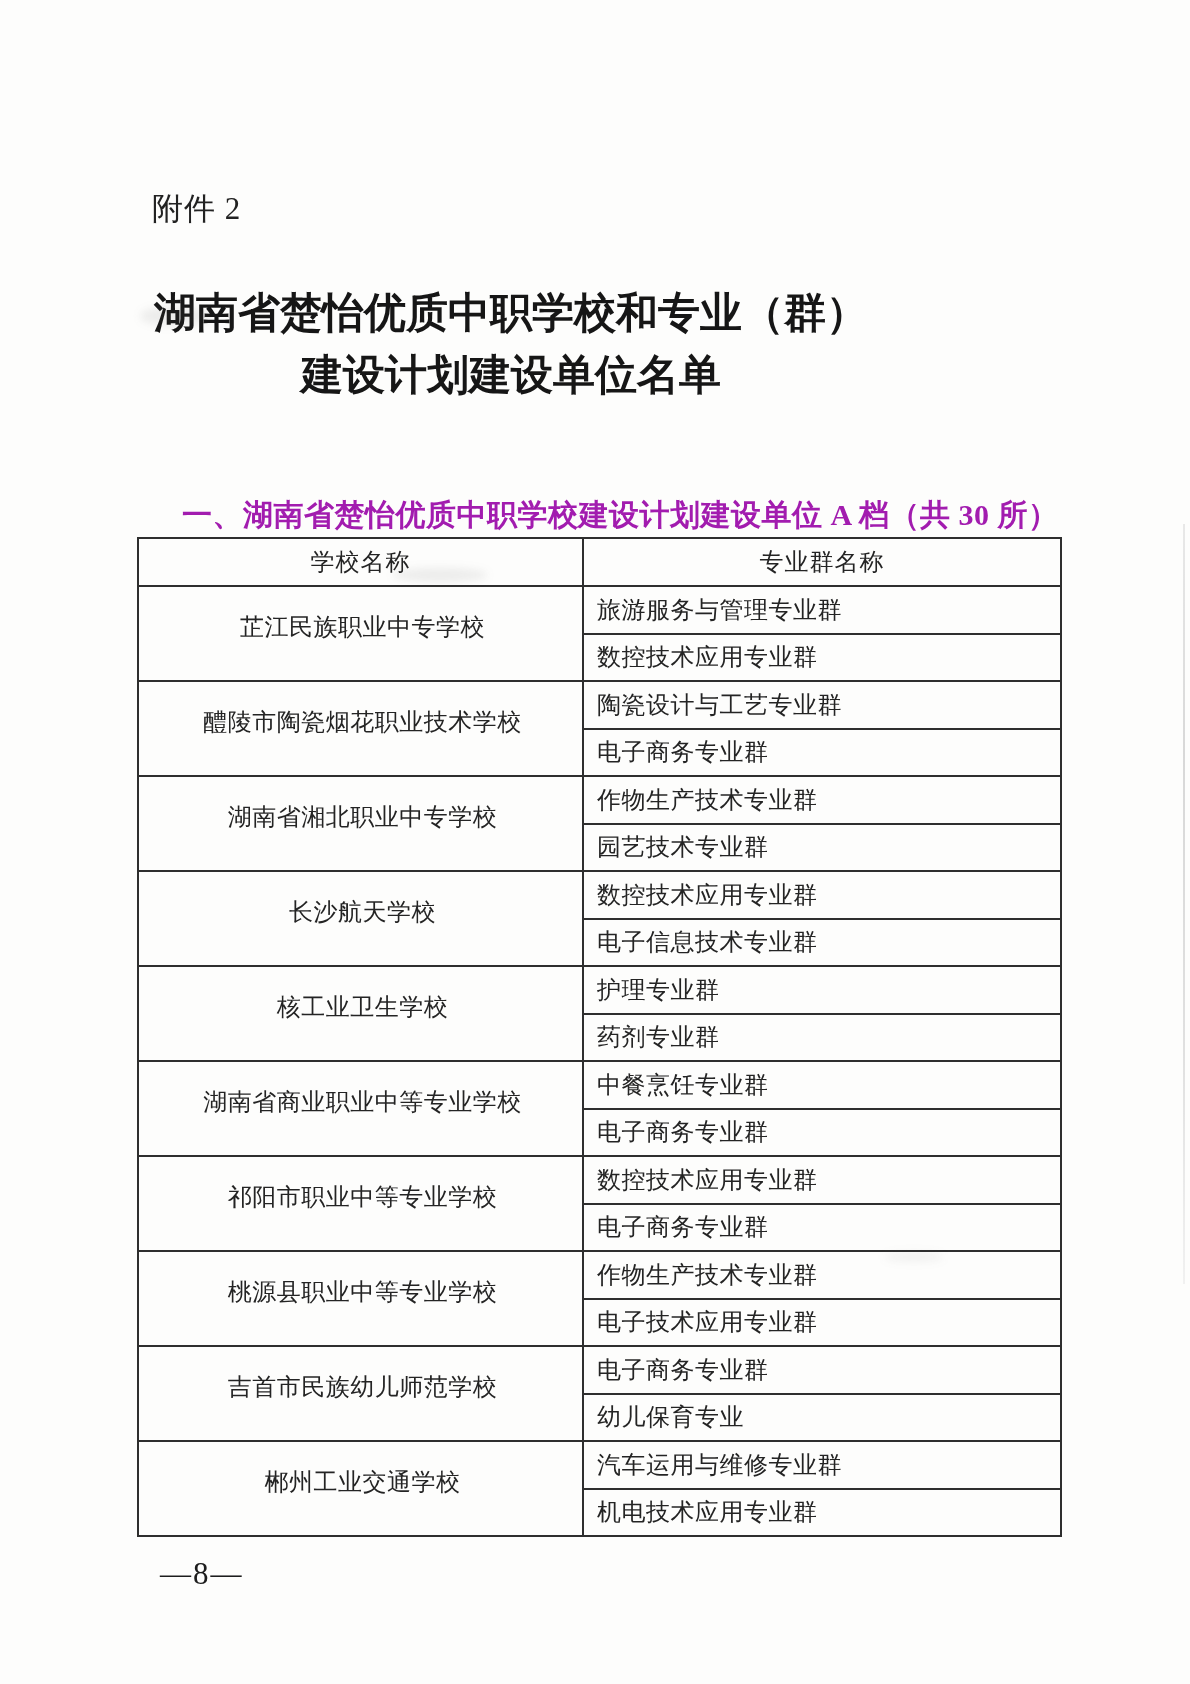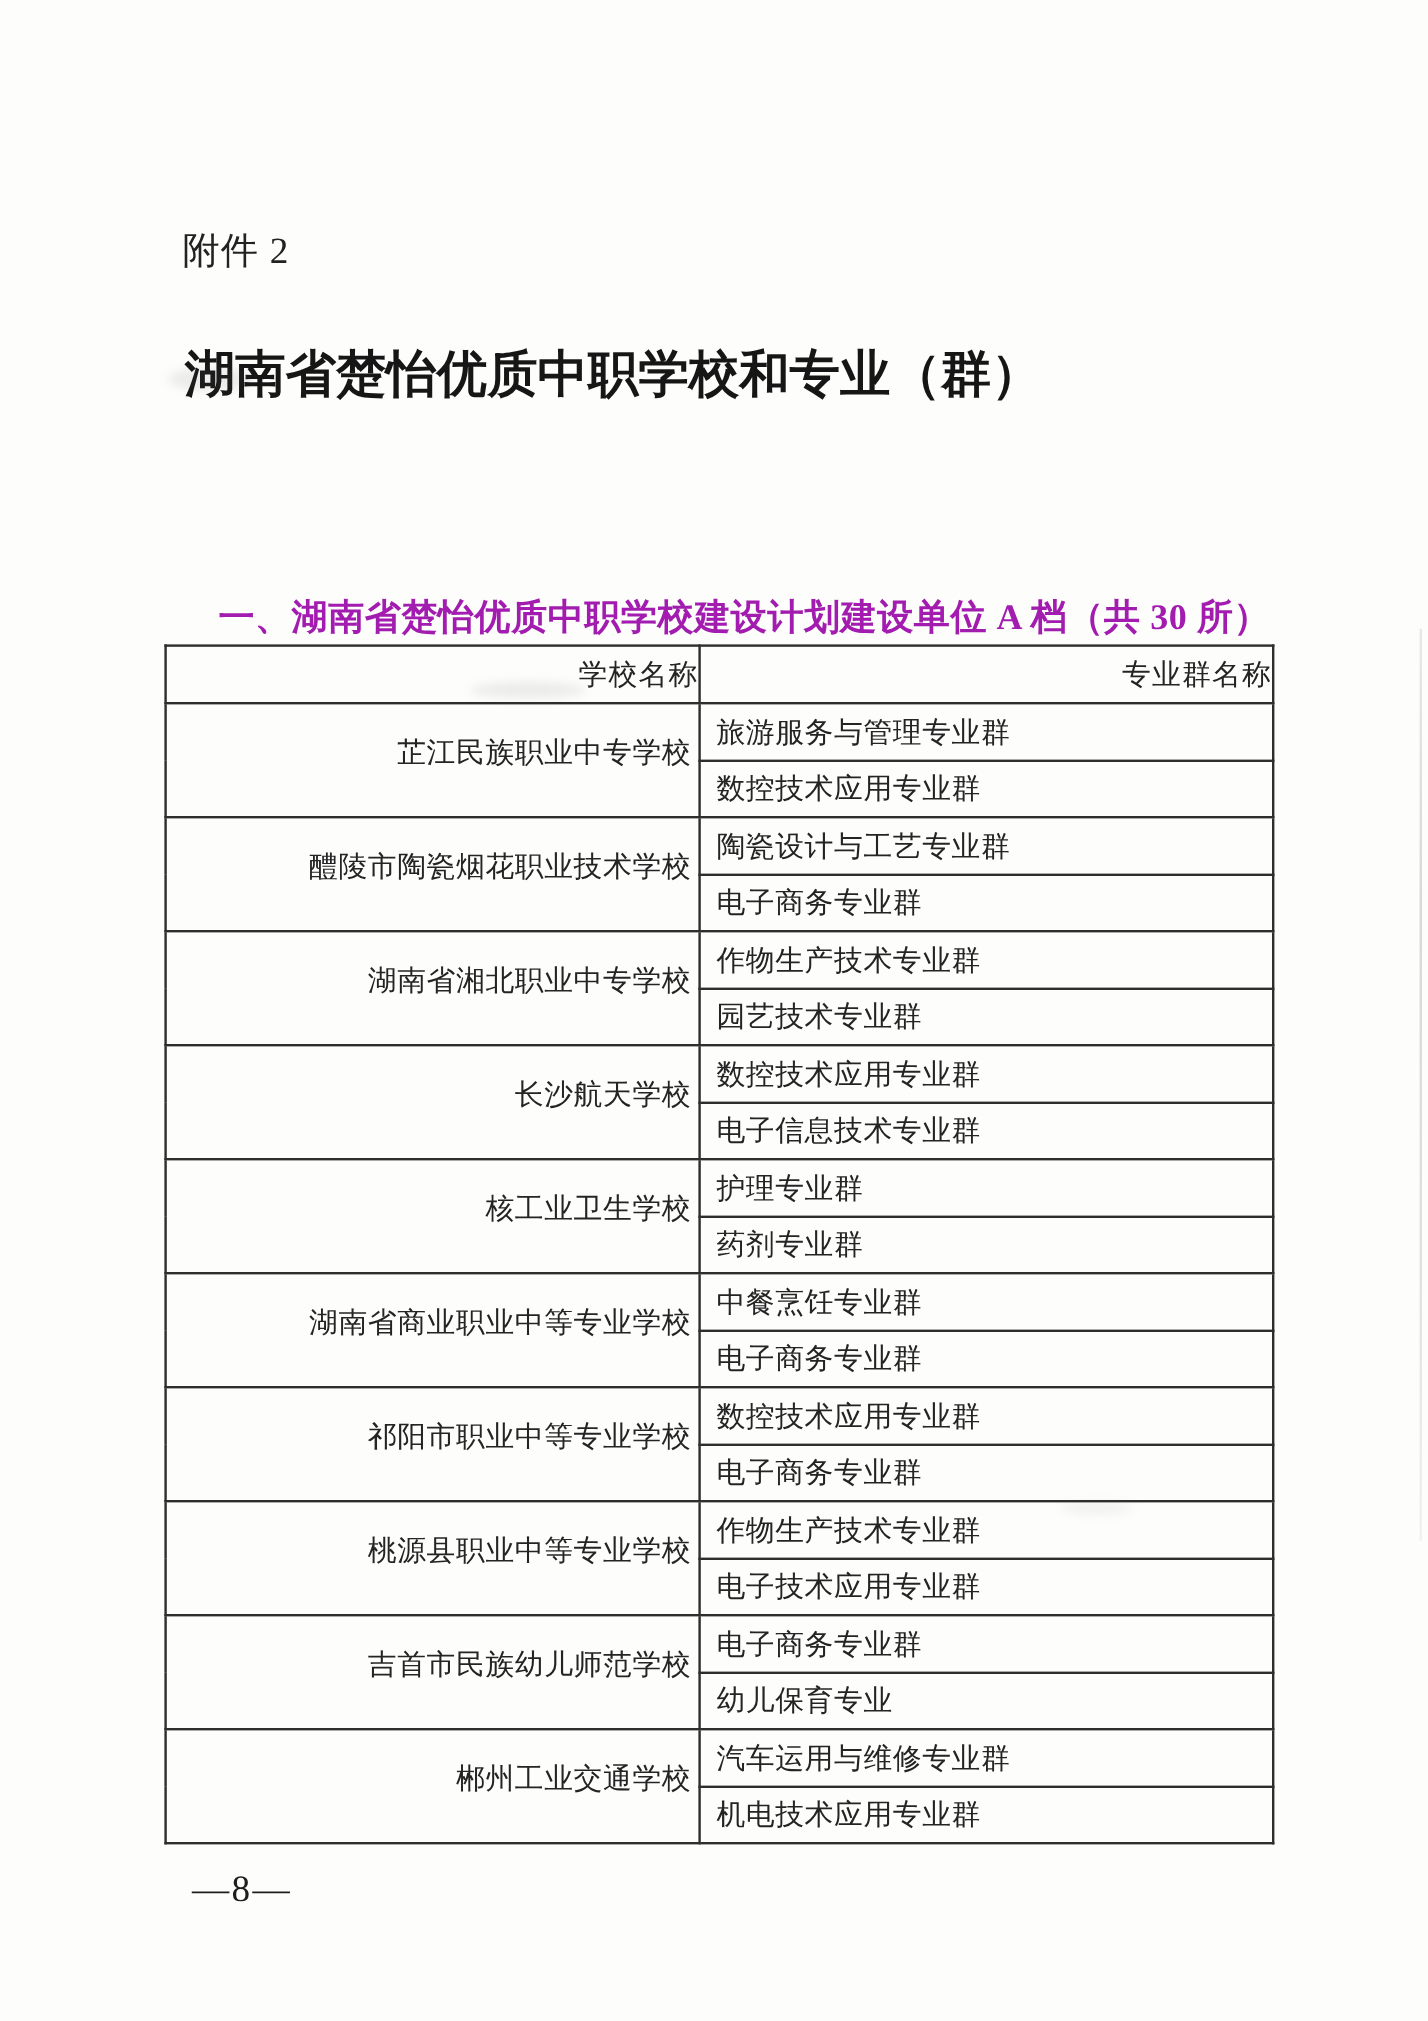--- a/index.html
+++ b/index.html
@@ -37,30 +37,30 @@
     border-collapse:collapse;table-layout:fixed;
     font-size:24px;
     color:#242424;
   }
   .schools-table, .schools-table th, .schools-table td{
     border:2px solid #2e2e2e;
   }
   .schools-table th{
     height:46px;
     font-weight:normal;
-    text-align:right;
+    text-align:center;
     letter-spacing:1px;
     padding:0;
   }
   .schools-table td{
     vertical-align:middle;
   }
   td.school-cell{
     padding:0 6px 14px 10px;
-    text-align:right;
+    text-align:center;
     letter-spacing:0.5px;
   }
   td.group-cell{
     height:45.5px;
     padding:0 6px 0 13px;
     text-align:left;
     letter-spacing:0.5px;
     border-radius:11px;
   }
   .page-number{
@@ -83,20 +83,21 @@
   .smudge-2{left:392px;top:568px;width:96px;height:14px;}
   .smudge-3{left:884px;top:1252px;width:60px;height:10px;background:rgba(90,90,90,0.07);}
 </style>
 </head>
 <body>
 
 <div class="attachment-label">附件 2</div>
 
 <div class="doc-title">
   <div>湖南省楚怡优质中职学校和专业（群）</div>
+  <div>建设计划建设单位名单</div>
 </div>
 
 <div class="section-heading">一、湖南省楚怡优质中职学校建设计划建设单位 A 档（共 30 所）</div>
 
 <table class="schools-table">
   <colgroup>
     <col style="width:445px">
     <col style="width:478px">
   </colgroup>
   <thead>

